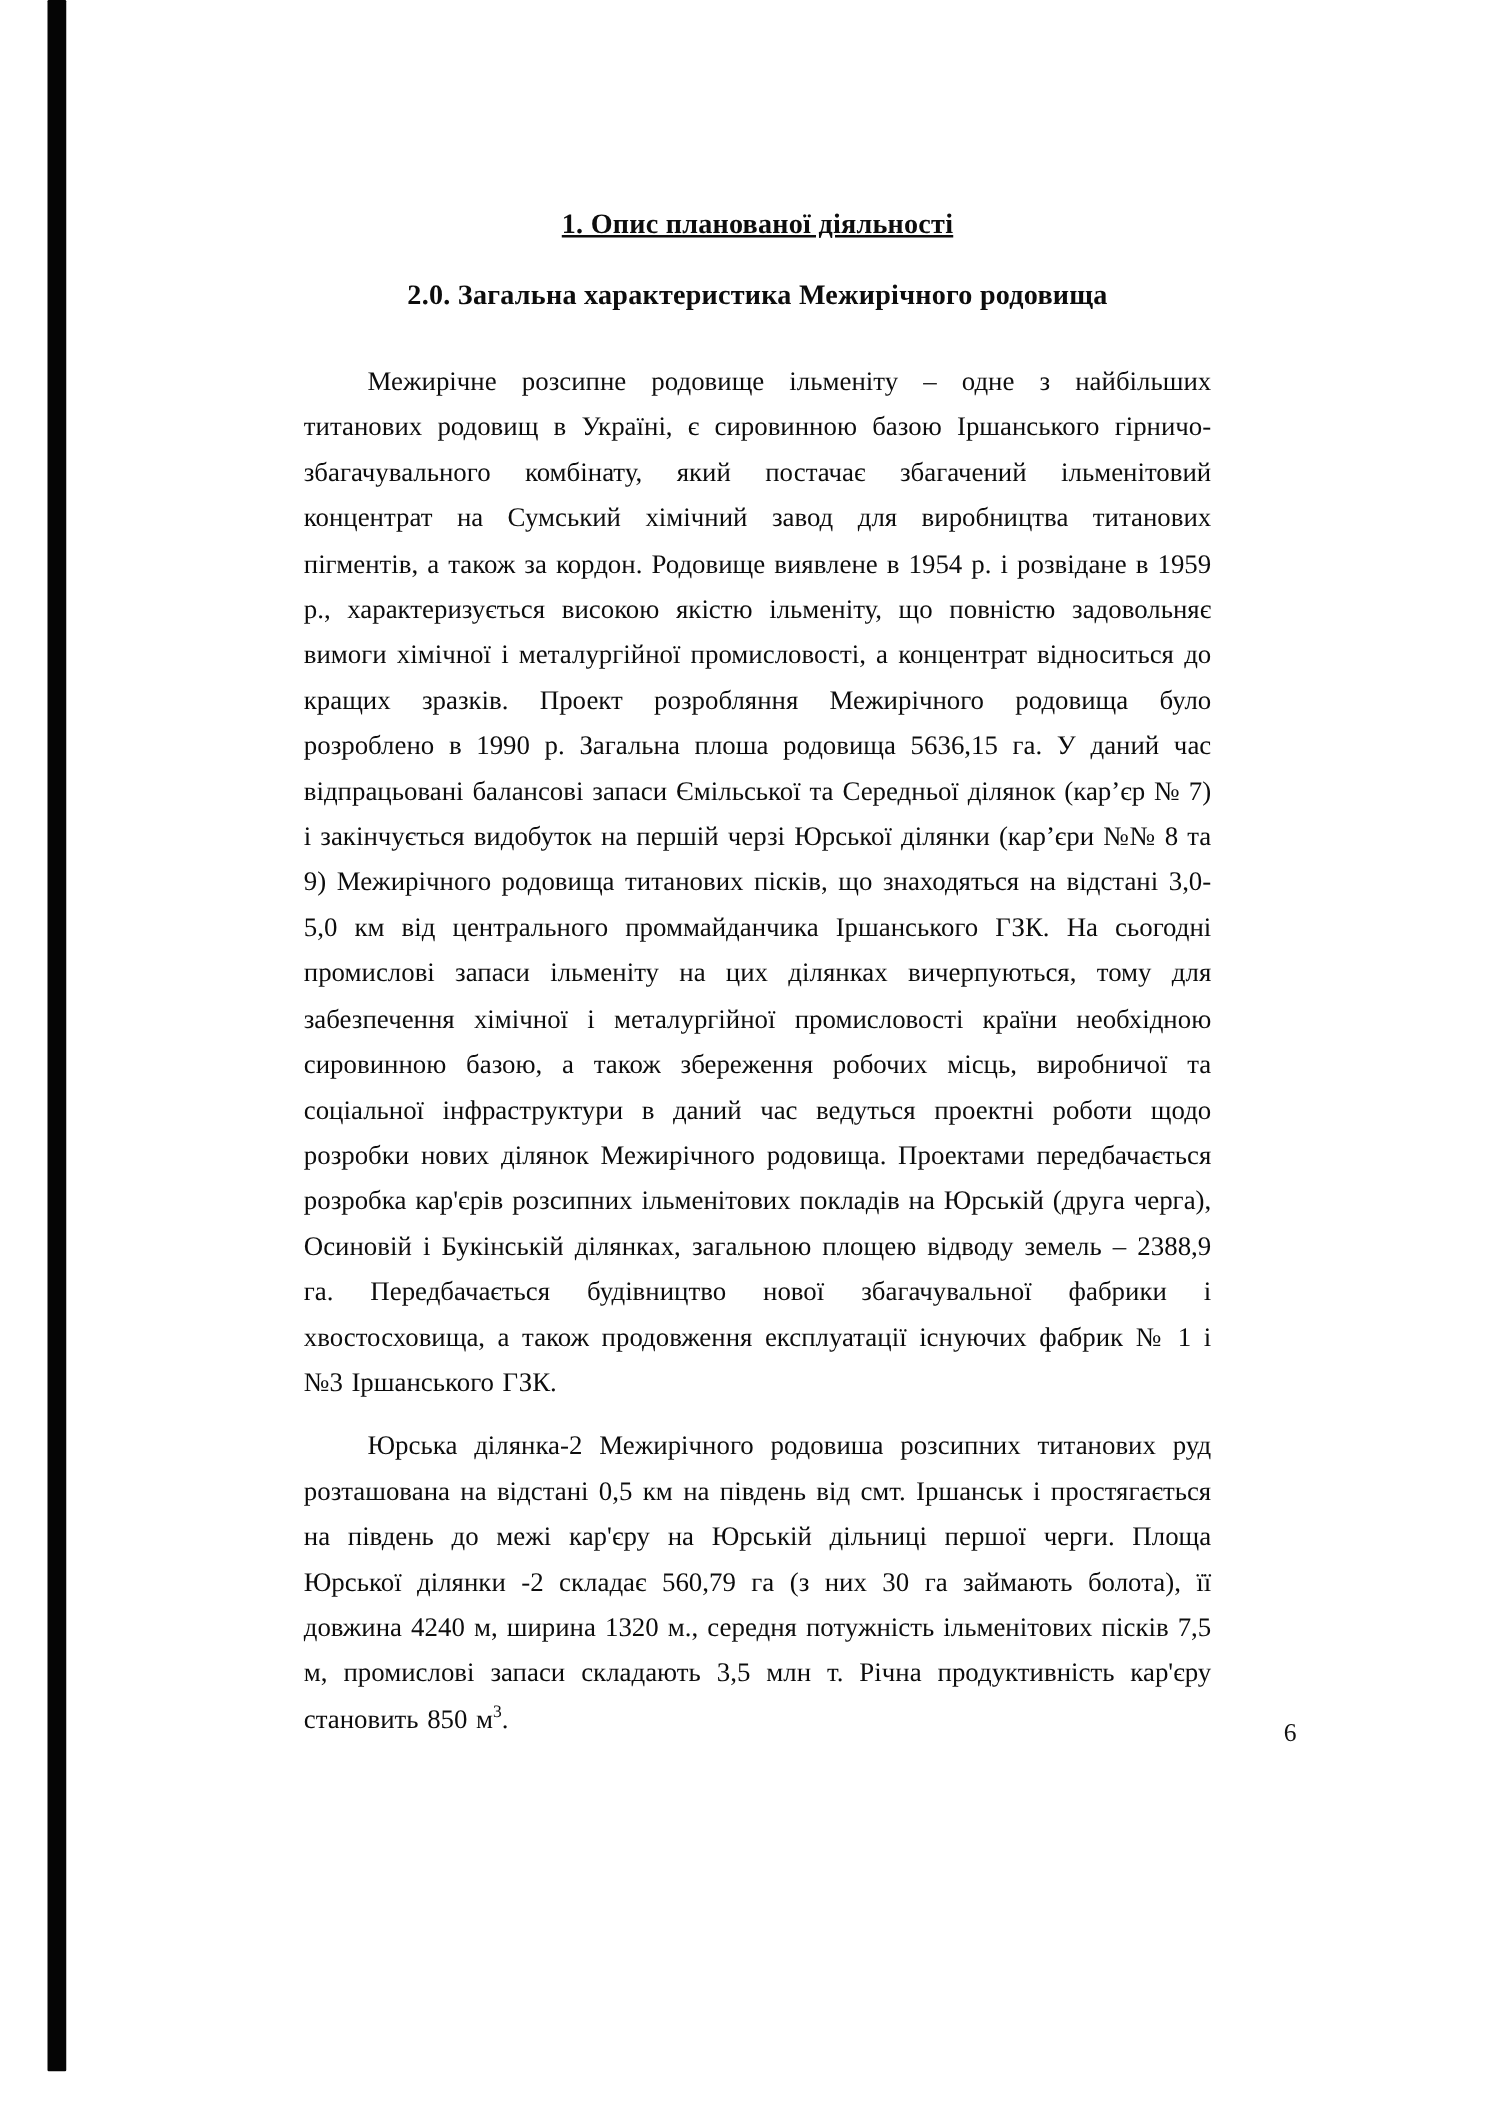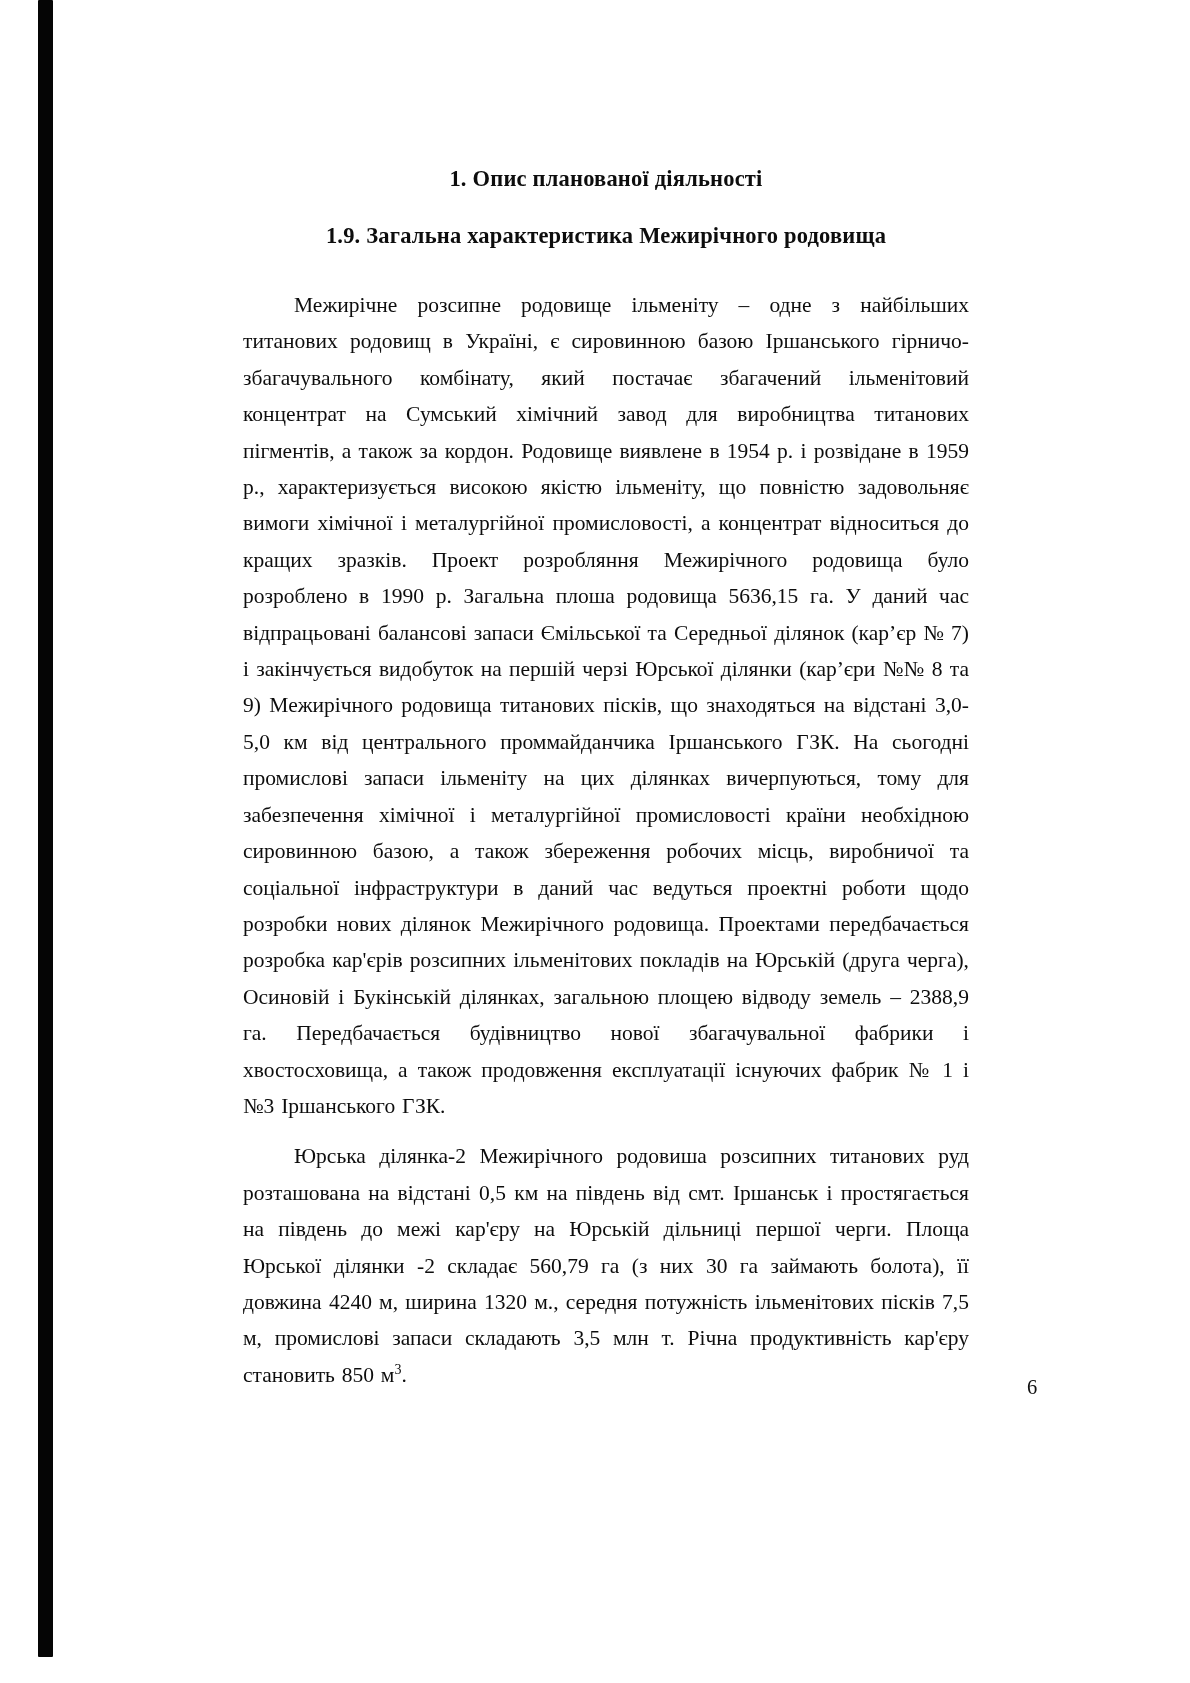--- a/index.html
+++ b/index.html
@@ -29,20 +29,21 @@
     left: 243px;
     top: 166px;
     width: 726px;
   }
   .doc-h1 {
     margin: 0 0 31px 0;
     text-align: center;
     font-size: 22.5px;
     font-weight: bold;
     letter-spacing: 0.2px;
+    text-decoration: underline;
   }
   .doc-h2 {
     margin: 0 0 38px 0;
     text-align: center;
     font-size: 22.5px;
     font-weight: bold;
     letter-spacing: 0.2px;
   }
   .body-par {
     margin: 0;
@@ -69,20 +70,20 @@
   }
 </style>
 </head>
 <body>
 
 <div class="scan-bar"></div>
 
 <div class="page-content">
   <h1 class="doc-h1">1. Опис планованої діяльності</h1>
 
-  <h2 class="doc-h2">1.9. Загальна характеристика Межирічного родовища</h2>
+  <h2 class="doc-h2">2.0. Загальна характеристика Межирічного родовища</h2>
 
   <p class="body-par">Межирічне розсипне родовище ільменіту – одне з найбільших  титанових родовищ в Україні, є сировинною базою Іршанського гірничо-збагачувального комбінату, який постачає збагачений ільменітовий концентрат на Сумський хімічний завод для виробництва титанових пігментів, а також за кордон. Родовище виявлене в 1954 р. і розвідане в 1959 р., характеризується високою якістю ільменіту, що повністю задовольняє вимоги хімічної і металургійної промисловості, а концентрат відноситься до кращих зразків. Проект розробляння Межирічного родовища було розроблено в 1990 р. Загальна плоша родовища 5636,15 га. У даний час відпрацьовані балансові запаси Ємільської та Середньої ділянок (кар’єр № 7) і закінчується видобуток на першій черзі  Юрської ділянки (кар’єри №№ 8 та 9) Межирічного родовища титанових пісків, що знаходяться на відстані 3,0-5,0 км від центрального проммайданчика Іршанського ГЗК. На сьогодні промислові запаси ільменіту на цих ділянках вичерпуються, тому для забезпечення хімічної і металургійної промисловості країни необхідною сировинною базою, а також збереження робочих місць, виробничої та соціальної інфраструктури  в даний час ведуться проектні роботи щодо розробки нових ділянок Межирічного родовища. Проектами передбачається розробка кар'єрів розсипних ільменітових покладів на Юрській (друга черга), Осиновій і Букінській ділянках, загальною площею відводу земель – 2388,9 га. Передбачається будівництво нової збагачувальної фабрики і хвостосховища, а також продовження експлуатації існуючих  фабрик № 1 і №3 Іршанського ГЗК.</p>
 
   <p class="body-par second"><span>Юрська ділянка-2 Межирічного родовиша розсипних титанових руд розташована на відстані 0,5 км  на південь від смт. Іршанськ  і простягається на південь до межі кар'єру на Юрській дільниці першої  черги. Площа Юрської ділянки -2 складає 560,79 га (з них 30 га займають болота), її довжина 4240 м, ширина 1320 м., середня потужність ільменітових пісків 7,5 м, промислові запаси складають 3,5 млн т. Річна продуктивність кар'єру становить 850 м</span><span class="sup-3">3</span><span>.</span></p>
 </div>
 
 <div class="page-number">6</div>
 
 </body></html>

